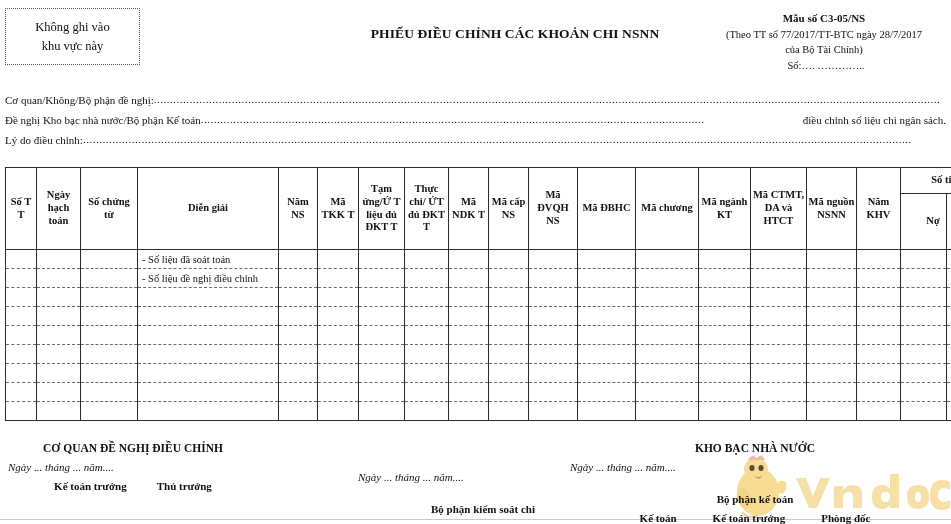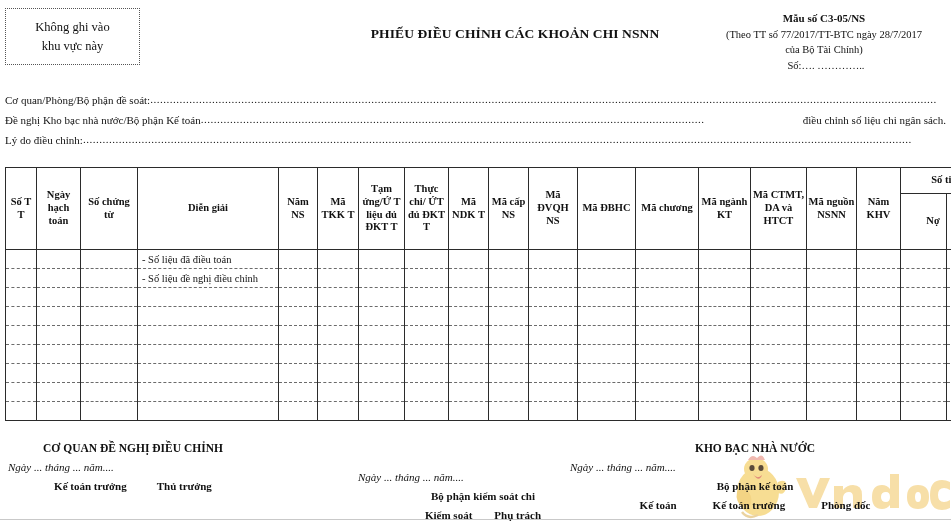--- a/index.html
+++ b/index.html
@@ -155,21 +155,21 @@
     font-size: 11px;
     text-align: left;
     white-space: nowrap;
     margin-top: 7px;
   }
   .sig-dept {
     font-weight: bold;
     font-size: 11px;
     text-align: center;
     white-space: nowrap;
-    margin-top: 7px;
+    margin-top: 20px;
   }
   .sig-roles {
     display: flex;
     justify-content: center;
     gap: 22px;
     font-weight: bold;
     font-size: 11px;
     margin-top: 7px;
     white-space: nowrap;
   }
@@ -224,21 +224,21 @@
     <div>(Theo TT số 77/2017/TT-BTC ngày 28/7/2017</div>
     <div>của Bộ Tài Chính)</div>
     <div class="sono">Số:…. …………..</div>
   </div>
 
 </div>
 
 <div id="request-lines">
 
   <div class="req-line">
-    <span class="req-label">Cơ quan/Phòng/Bộ phận đề soát:</span>
+    <span class="req-label">Cơ quan/Không/Bộ phận đề nghị:</span>
     <span class="dots">..................................................................................................................................................................................................................................................</span>
   </div>
 
   <div class="req-line">
     <span class="req-label">Đề nghị Kho bạc nhà nước/Bộ phận Kế toán</span>
     <span class="dots">...........................................................................................................................................................</span>
     <span class="req-tail">điều chỉnh số liệu chi ngân sách.</span>
   </div>
 
   <div class="req-line">
@@ -295,21 +295,21 @@
       <tr>
         <th class="sub">Nợ</th>
         <th class="sub">Có</th>
       </tr>
     </thead>
     <tbody id="tbody">
         <tr>
           <td></td>
           <td></td>
           <td></td>
-          <td class="desc">- Số liệu đã điều toán</td>
+          <td class="desc">- Số liệu đã soát toán</td>
           <td></td>
           <td></td>
           <td></td>
           <td></td>
           <td></td>
           <td></td>
           <td></td>
           <td></td>
           <td></td>
           <td></td>

